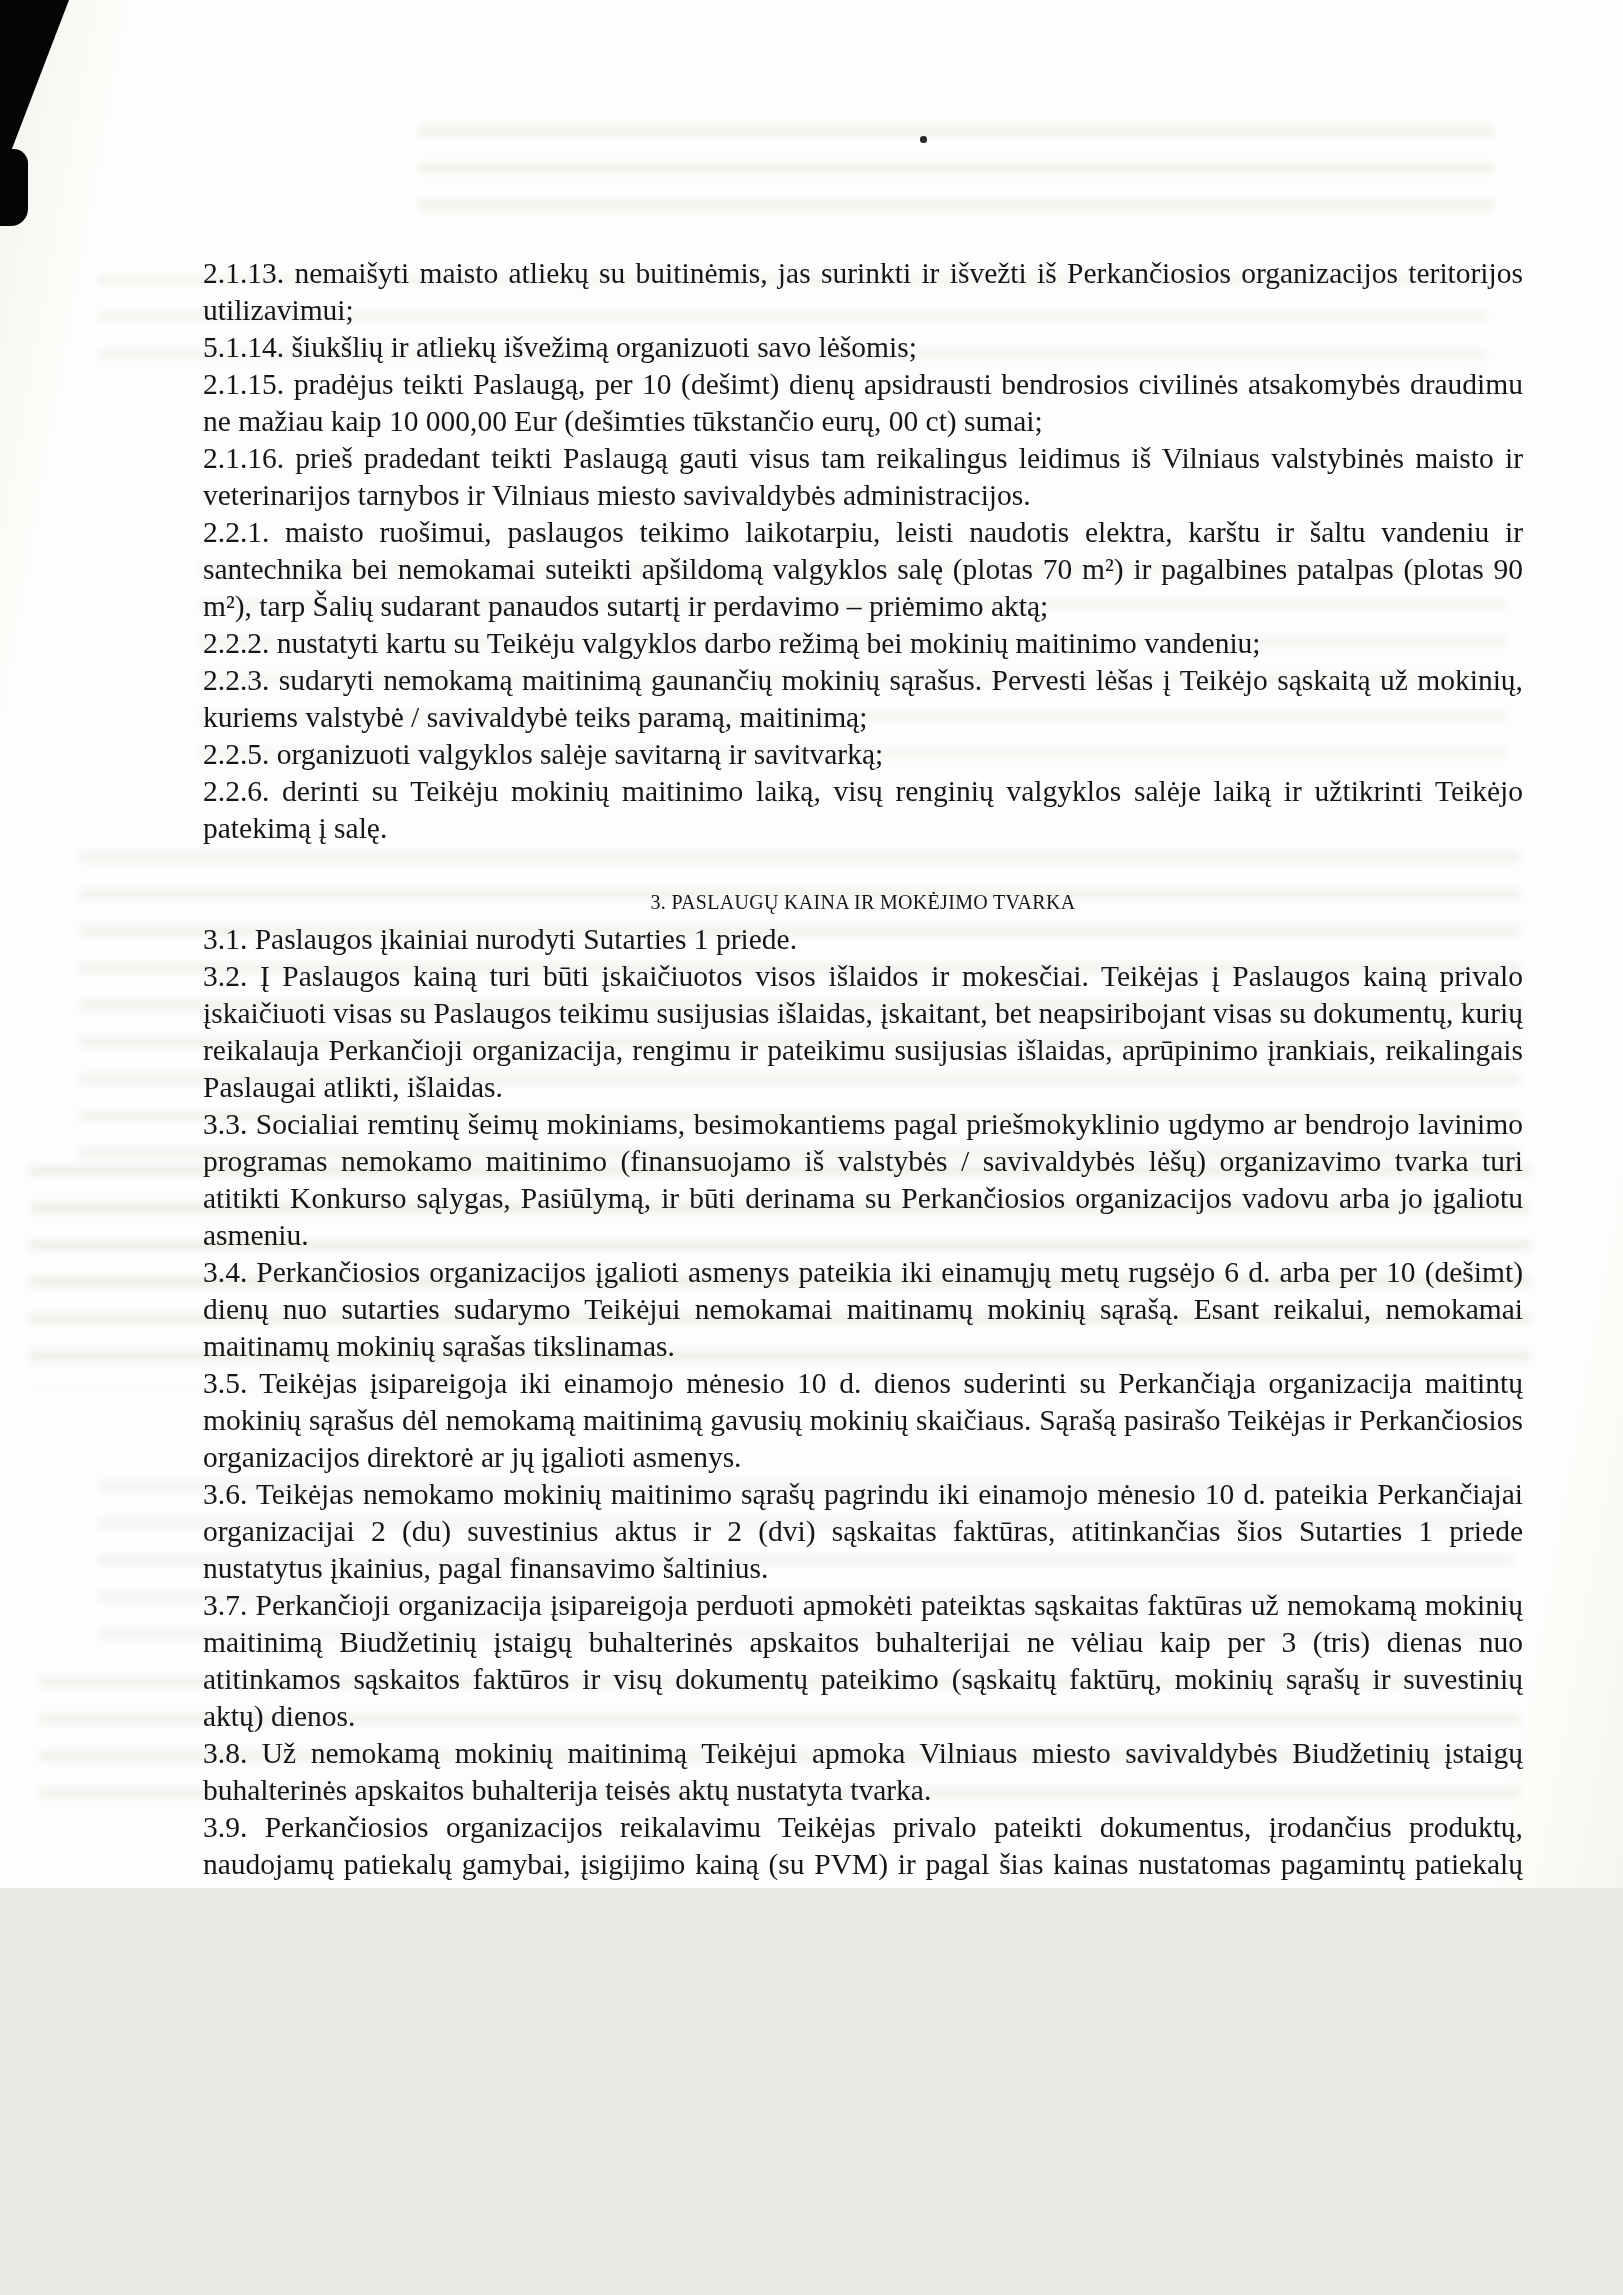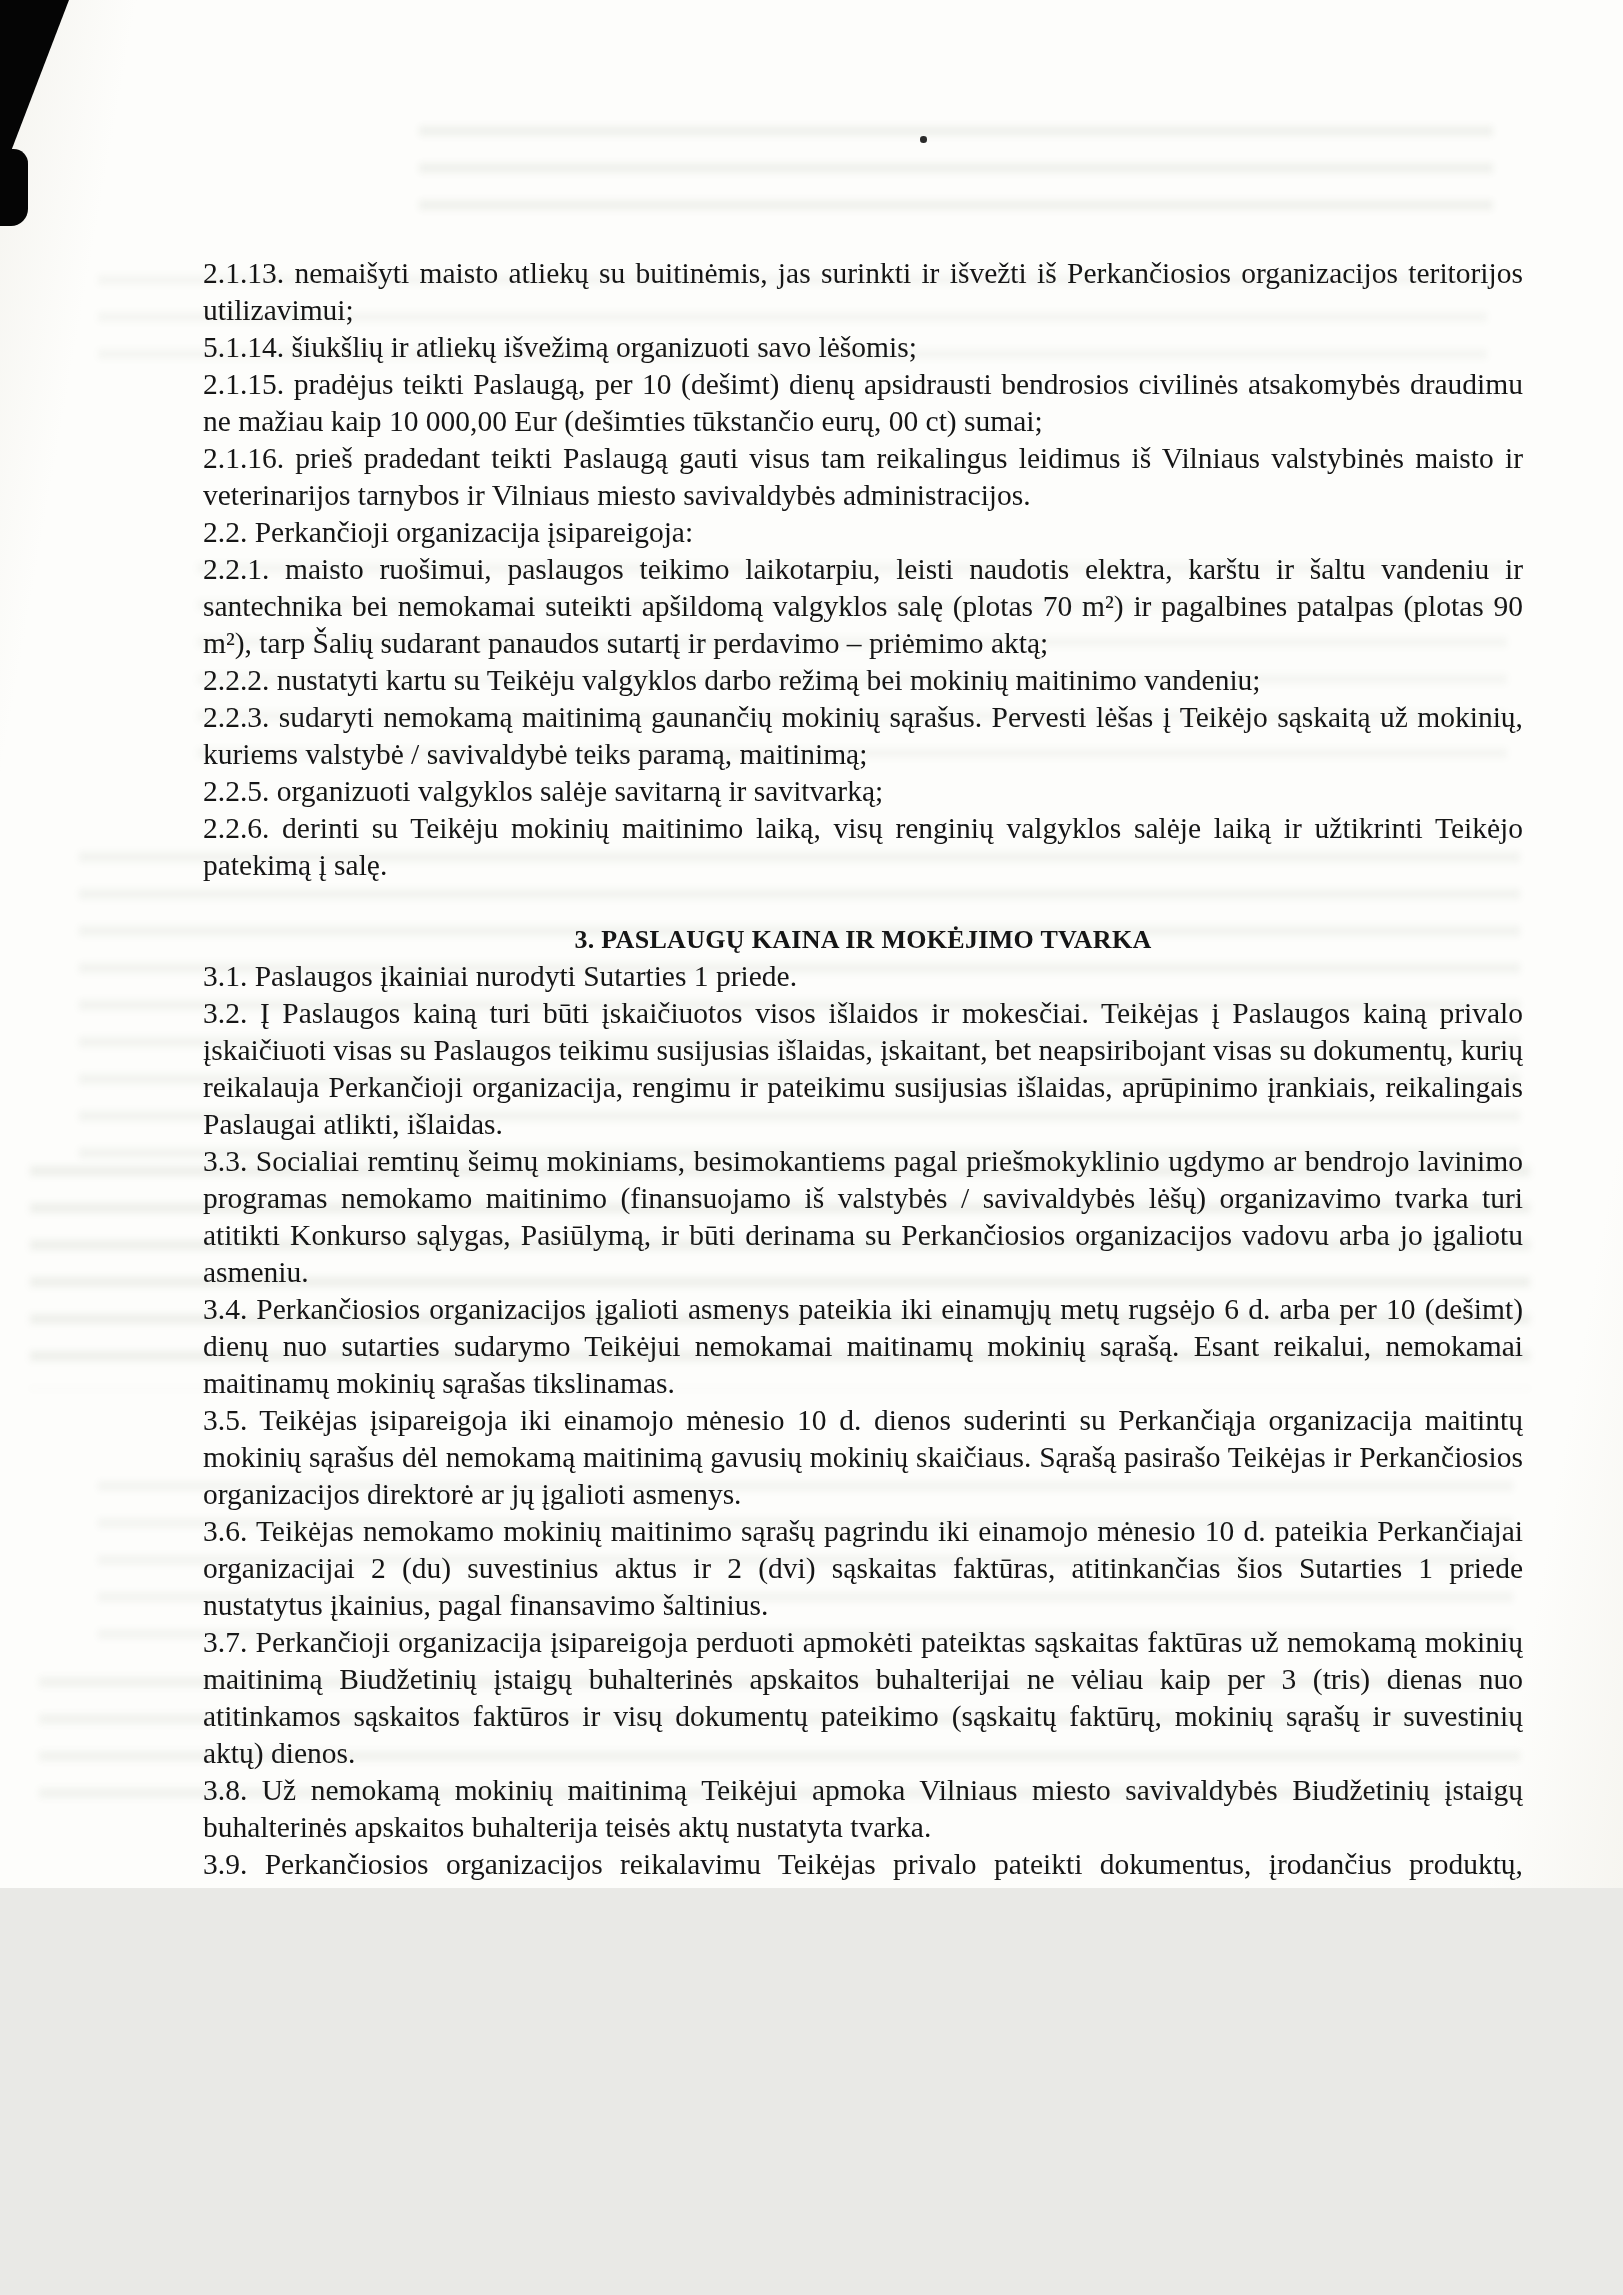--- a/index.html
+++ b/index.html
@@ -20,23 +20,23 @@
     top: 255px;
     width: 1320px;
     font-size: 29.5px;
     line-height: 37px;
     text-align: justify;
     z-index: 3;
   }
   .clause { margin: 0; }
   .heading {
     margin: 37px 0 0 0;
-    font-size: 26px;
+    font-size: 20px;
     line-height: 37px;
-    font-weight: bold;
+    font-weight: normal;
     text-align: center;
     letter-spacing: 0.3px;
   }
 
   
   .artifact { position: absolute; background: #050505; z-index: 4; }
   .corner-wedge {
     left: 0; top: 0; width: 69px; height: 180px;
     clip-path: polygon(0 0, 100% 0, 0 100%);
   }
@@ -103,21 +103,20 @@
   <div class="artifact corner-wedge"></div>
   <div class="artifact edge-blob"></div>
   <div class="artifact speck"></div>
   <div class="pencil-line"></div>
 
   <div class="content">
     <p class="clause">2.1.13. nemaišyti maisto atliekų su buitinėmis, jas surinkti ir išvežti iš Perkančiosios organizacijos teritorijos utilizavimui;</p>
     <p class="clause">5.1.14. šiukšlių ir atliekų išvežimą organizuoti savo lėšomis;</p>
     <p class="clause">2.1.15. pradėjus teikti Paslaugą, per 10 (dešimt) dienų apsidrausti bendrosios civilinės atsakomybės draudimu ne mažiau kaip 10 000,00 Eur (dešimties tūkstančio eurų, 00 ct) sumai;</p>
     <p class="clause">2.1.16. prieš pradedant teikti Paslaugą gauti visus tam reikalingus leidimus iš Vilniaus valstybinės maisto ir veterinarijos tarnybos ir Vilniaus miesto savivaldybės administracijos.</p>
-    <p class="clause">2.2. Perkančioji organizacija įsipareigoja:</p>
     <p class="clause">2.2.1. maisto ruošimui, paslaugos teikimo laikotarpiu, leisti naudotis elektra, karštu ir šaltu vandeniu ir santechnika bei nemokamai suteikti apšildomą valgyklos salę (plotas 70 m²) ir pagalbines patalpas (plotas 90 m²), tarp Šalių sudarant panaudos sutartį ir perdavimo – priėmimo aktą;</p>
     <p class="clause">2.2.2. nustatyti kartu su Teikėju valgyklos darbo režimą bei mokinių maitinimo vandeniu;</p>
     <p class="clause">2.2.3. sudaryti nemokamą maitinimą gaunančių mokinių sąrašus. Pervesti lėšas į Teikėjo sąskaitą už mokinių, kuriems valstybė / savivaldybė teiks paramą, maitinimą;</p>
     <p class="clause">2.2.5. organizuoti valgyklos salėje savitarną ir savitvarką;</p>
     <p class="clause">2.2.6. derinti su Teikėju mokinių maitinimo laiką, visų renginių valgyklos salėje laiką ir užtikrinti Teikėjo patekimą į salę.</p>
 
     <h2 class="heading">3. PASLAUGŲ KAINA IR MOKĖJIMO TVARKA</h2>
 
     <p class="clause">3.1. Paslaugos įkainiai nurodyti Sutarties 1 priede.</p>
     <p class="clause">3.2. Į Paslaugos kainą turi būti įskaičiuotos visos išlaidos ir mokesčiai. Teikėjas į Paslaugos kainą privalo įskaičiuoti visas su Paslaugos teikimu susijusias išlaidas, įskaitant, bet neapsiribojant visas su dokumentų, kurių reikalauja Perkančioji organizacija, rengimu ir pateikimu susijusias išlaidas, aprūpinimo įrankiais, reikalingais Paslaugai atlikti, išlaidas.</p>

